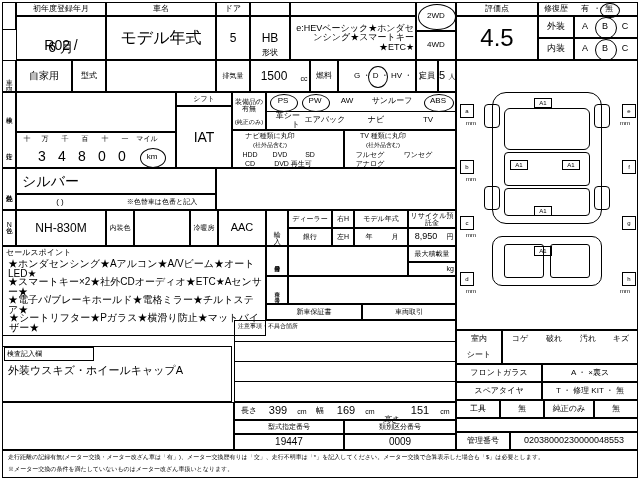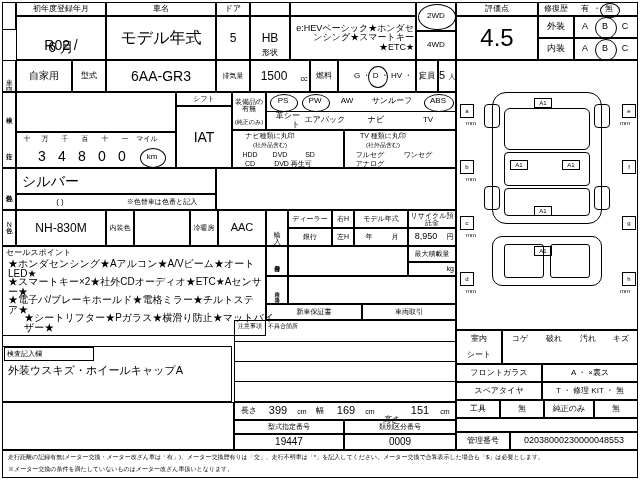--- a/index.html
+++ b/index.html
@@ -70,21 +70,20 @@
   <div class="lbl s7" style="left:2px;top:60px;width:14px;height:32px;">
       <span class="vert">車
 両</span>
     </div>
   <div class="bx" style="left:16px;top:60px;width:56px;height:32px;"></div>
   <div class="lbl s10" style="left:16px;top:60px;width:56px;height:32px;">自家用</div>
 
   <div class="bx" style="left:72px;top:60px;width:34px;height:32px;"></div>
   <div class="lbl s8" style="left:72px;top:60px;width:34px;height:32px;">型式</div>
   <div class="bx" style="left:106px;top:60px;width:110px;height:32px;"></div>
-  <div class="lbl s14 b" style="left:106px;top:60px;width:110px;height:32px;">6AA-GR3</div>
 
   <div class="bx" style="left:216px;top:60px;width:34px;height:32px;"></div>
   <div class="lbl s7" style="left:216px;top:62px;width:34px;height:28px;">排気量</div>
   <div class="bx" style="left:250px;top:60px;width:60px;height:32px;"></div>
   <div class="lbl s12 b" style="left:250px;top:60px;width:48px;height:32px;">1500</div>
   <div class="lbl s7" style="left:296px;top:72px;width:16px;height:14px;">cc</div>
 
   <div class="bx" style="left:310px;top:60px;width:28px;height:32px;"></div>
   <div class="lbl s8" style="left:310px;top:60px;width:28px;height:32px;">燃料</div>
   <div class="bx" style="left:338px;top:60px;width:78px;height:32px;"></div>
@@ -229,21 +228,21 @@
       <span class="vert">車台
 番号</span>
     </div>
   <div class="bx" style="left:288px;top:276px;width:168px;height:28px;"></div>
 
   <div class="bx" style="left:2px;top:246px;width:264px;height:90px;"></div>
   <div class="lbl s10 b left" style="left:6px;top:260px;width:258px;height:18px;">★ホンダセンシング★Aアルコン★A/Vビーム★オートLED★</div>
   <div class="lbl s8 b left" style="left:4px;top:246px;width:120px;height:14px;">セールスポイント</div>
   <div class="lbl s10 b left" style="left:6px;top:278px;width:258px;height:18px;">★スマートキー×2★社外CDオーディオ★ETC★Aセンサー★</div>
   <div class="lbl s10 b left" style="left:6px;top:296px;width:258px;height:18px;">★電子パ/ブレーキホールド★電格ミラー★チルトステア★</div>
-  <div class="lbl s10 b left" style="left:22px;top:314px;width:258px;height:18px;">★シートリフター★Pガラス★横滑り防止★マットバイザー★</div>
+  <div class="lbl s10 b left" style="left:7px;top:314px;width:258px;height:18px;">★シートリフター★Pガラス★横滑り防止★マットバイザー★</div>
 
   <div class="bx" style="left:266px;top:304px;width:96px;height:16px;"></div>
   <div class="lbl s7" style="left:266px;top:304px;width:96px;height:16px;">新車保証書</div>
   <div class="bx" style="left:362px;top:304px;width:94px;height:16px;"></div>
   <div class="lbl s7" style="left:362px;top:304px;width:94px;height:16px;">車両取引</div>
 
   <div class="bx" style="left:234px;top:320px;width:222px;height:82px;"></div>
   <div class="lbl s6 left" style="left:236px;top:321px;width:120px;height:10px;">注意事項・不具合箇所</div>
   <div class="hline" style="left:234px;top:341px;width:222px;"></div>
   <div class="hline" style="left:234px;top:361px;width:222px;"></div>

